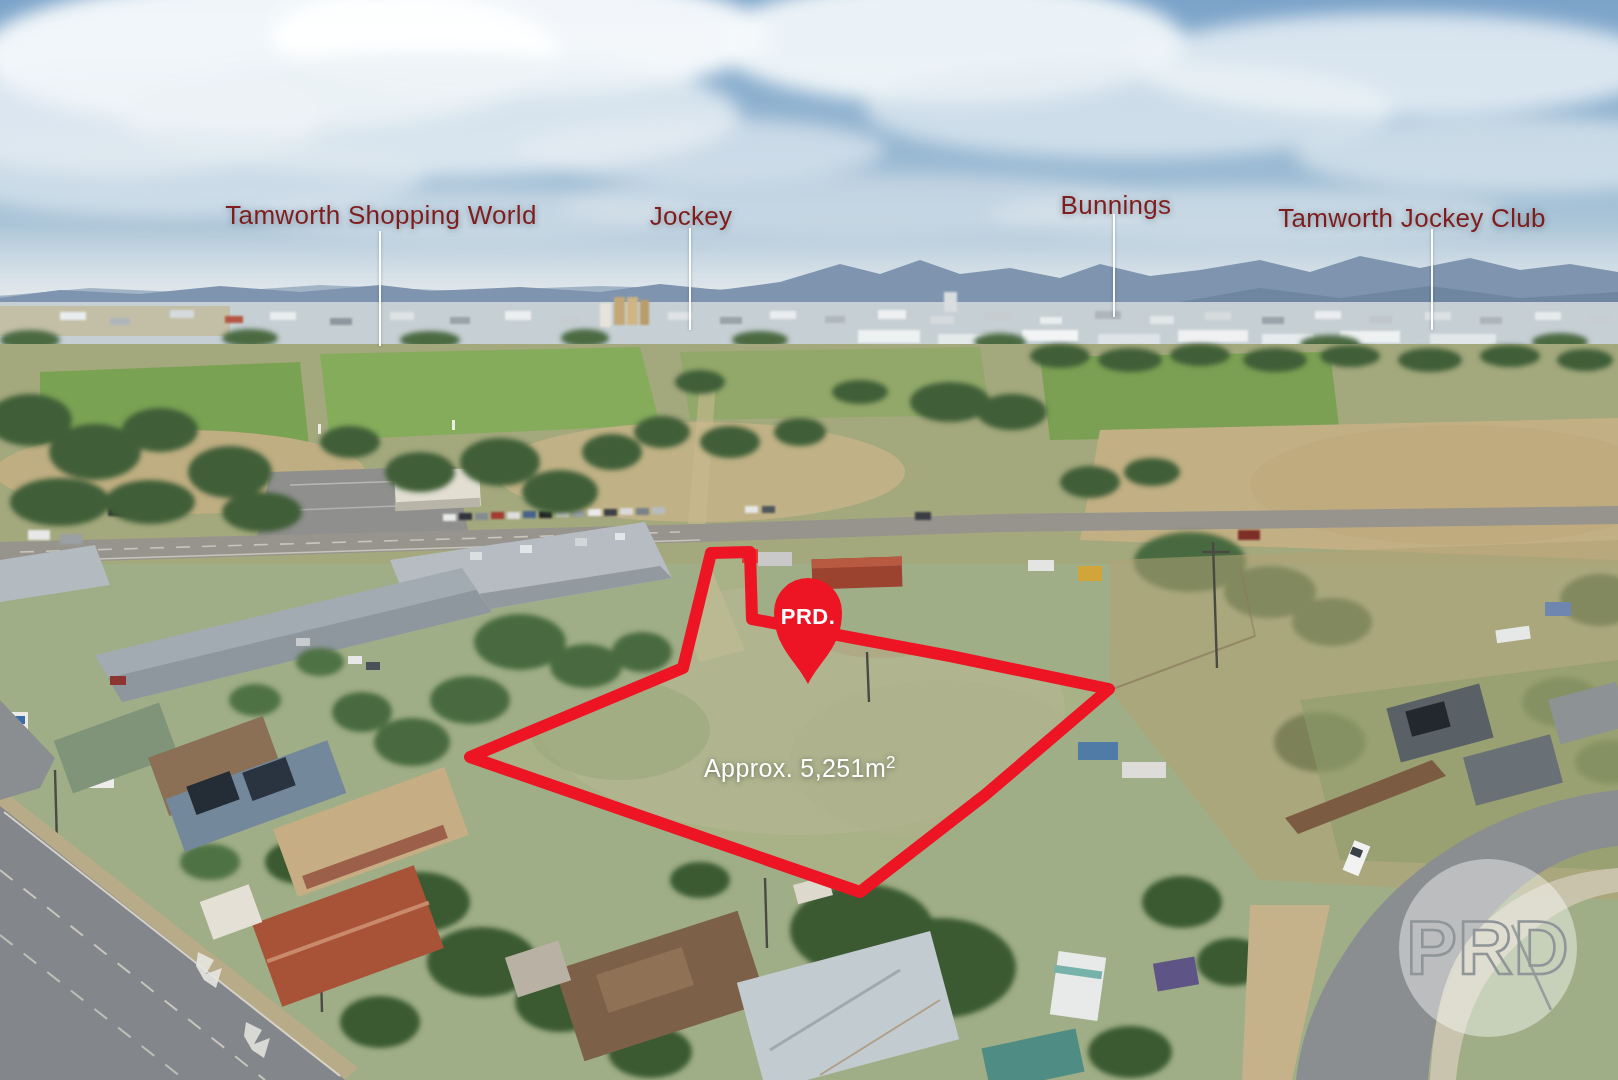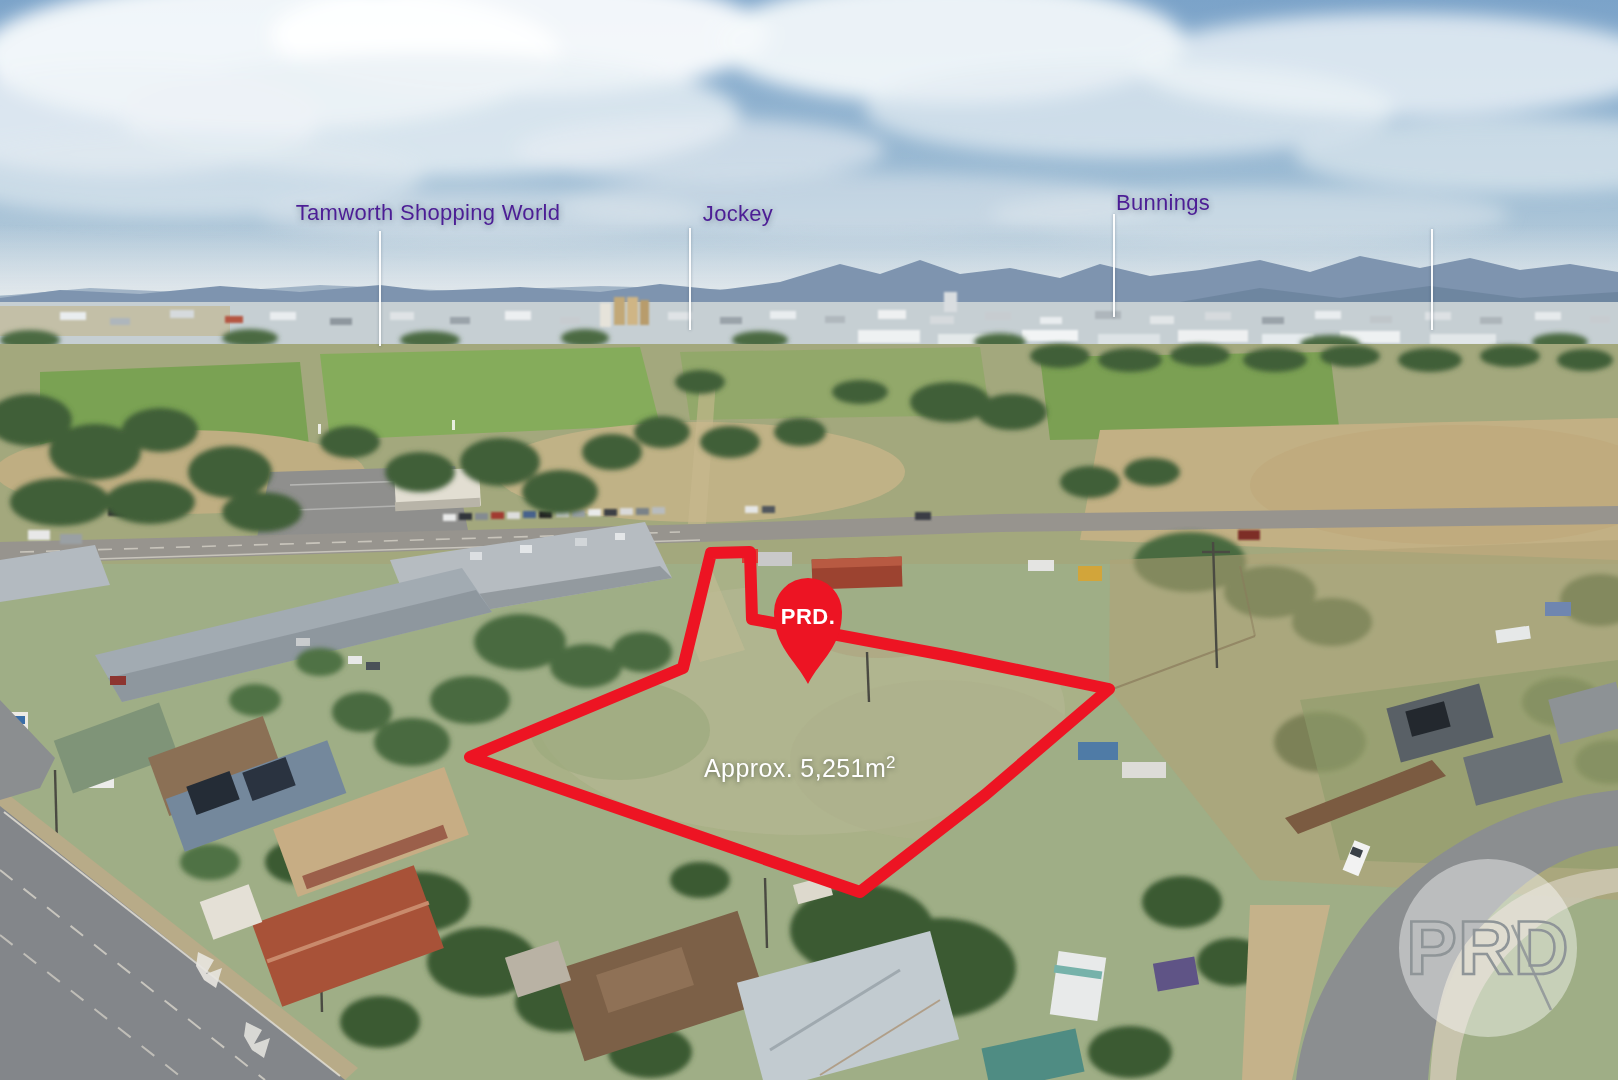--- a/index.html
+++ b/index.html
@@ -1,21 +1,21 @@
 <!DOCTYPE html>
 <html><head>
 <meta charset="utf-8">
 <style>
   html,body{margin:0;padding:0;background:#222;}
   #stage{position:relative;width:1618px;height:1080px;overflow:hidden;
          font-family:"Liberation Sans",sans-serif;background:#9fae86;}
   #stage svg{position:absolute;left:0;top:0;display:block;}
-  .landmark-label{position:absolute;transform:translateX(-50%);color:#4c1d95;
-    font-size:22px;font-weight:400;letter-spacing:.3px;white-space:nowrap;
-    text-shadow:0 1px 6px rgba(40,60,80,.45);margin-left:47px;}
+  .landmark-label{position:absolute;transform:translateX(-50%);color:#7f1d1d;
+    font-size:26px;font-weight:400;letter-spacing:.3px;white-space:nowrap;
+    text-shadow:0 1px 6px rgba(40,60,80,.45);}
   .landmark-line{position:absolute;width:2px;background:rgba(255,255,255,.95);
     box-shadow:0 0 3px rgba(40,60,80,.35);}
   .area-label{position:absolute;transform:translateX(-50%);color:#fff;
     font-size:25px;font-weight:400;letter-spacing:.4px;white-space:nowrap;
     text-shadow:0 1px 5px rgba(30,40,30,.55);margin-top:41px;}
   .area-label sup{font-size:.68em;vertical-align:super;}
   .disclaimer{position:absolute;left:24px;top:1044px;color:rgba(255,255,255,.95);
     font-size:12.5px;letter-spacing:.35px;text-shadow:0 1px 3px rgba(0,0,0,.35);}
 </style>
 </head>
@@ -389,19 +389,20 @@
 
   <div class="landmark-label" style="left:381px;top:200px">Tamworth Shopping World</div>
   <div class="landmark-line" style="left:379px;top:231px;height:115px"></div>
 
   <div class="landmark-label" style="left:691px;top:201px">Jockey</div>
   <div class="landmark-line" style="left:689px;top:228px;height:102px"></div>
 
   <div class="landmark-label" style="left:1116px;top:190px">Bunnings</div>
   <div class="landmark-line" style="left:1113px;top:214px;height:103px"></div>
 
+  <div class="landmark-label" style="left:1412px;top:203px">Tamworth Jockey Club</div>
   <div class="landmark-line" style="left:1431px;top:229px;height:101px"></div>
 
   <div class="area-label" style="left:800px;top:712px">
     <span>Approx. 5,251m</span><sup>2</sup>
   </div>
 
 </div>
 
 </body></html>

